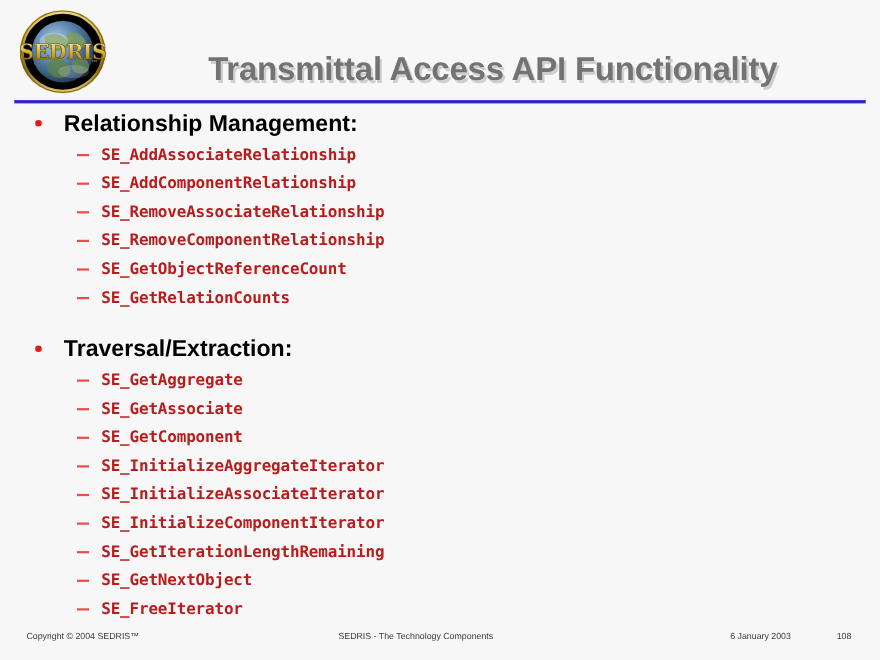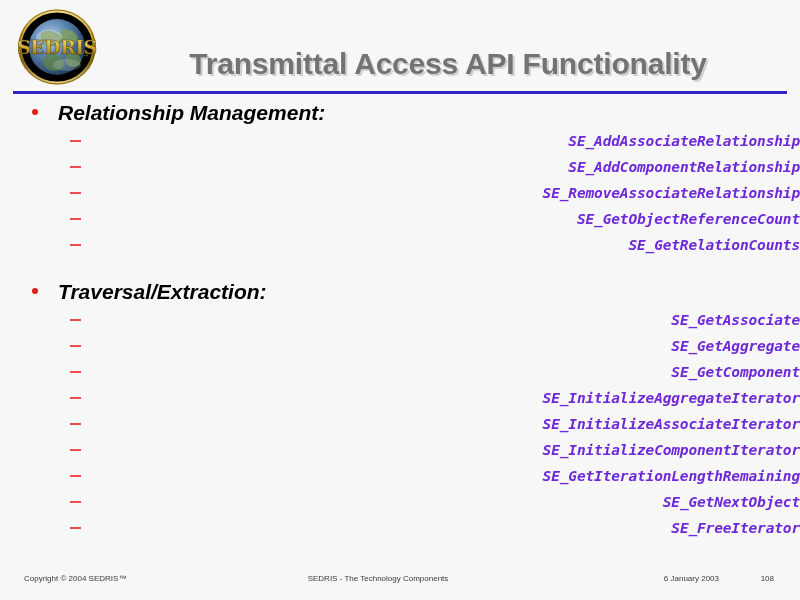--- a/index.html
+++ b/index.html
@@ -67,21 +67,21 @@
   }
 
   
   .content {
     position: absolute;
     left: 0;
     top: 98px;
     width: 800px;
   }
 
-  .section { margin: 0; font-style: italic; }
+  .section { margin: 0; }
 
   .l1 {
     position: relative;
     display: block;
     padding-left: 58px;
     font-size: 21px;
     font-weight: bold;
     color: #000000;
     line-height: 30px;
     height: 30px;
@@ -97,26 +97,25 @@
     background: #e01b1b;
   }
 
   .l2 {
     position: relative;
     display: block;
     padding-left: 92px;
     font-family: "DejaVu Sans Mono", "Liberation Mono", monospace;
     font-size: 14.5px;
     font-weight: bold;
-    color: #6d28d9;
+    color: #b91c1c;
     line-height: 26px;
     height: 26px;
     white-space: nowrap;
     letter-spacing: -0.15px;
-    text-align: right;
   }
   .l2 .b2 {
     position: absolute;
     left: 70px;
     top: 12px;
     width: 11px;
     height: 2px;
     background: #ef4b4b;
   }
 
@@ -229,40 +228,44 @@
       <div class="l2">
         <span class="b2"></span>
         <span>SE_AddComponentRelationship</span>
       </div>
       <div class="l2">
         <span class="b2"></span>
         <span>SE_RemoveAssociateRelationship</span>
       </div>
       <div class="l2">
         <span class="b2"></span>
+        <span>SE_RemoveComponentRelationship</span>
+      </div>
+      <div class="l2">
+        <span class="b2"></span>
         <span>SE_GetObjectReferenceCount</span>
       </div>
       <div class="l2">
         <span class="b2"></span>
         <span>SE_GetRelationCounts</span>
       </div>
     </div>
 
     <div class="section gap-before">
       <div class="l1">
         <span class="b1"></span>
         <span>Traversal/Extraction:</span>
       </div>
       <div class="l2">
         <span class="b2"></span>
+        <span>SE_GetAggregate</span>
+      </div>
+      <div class="l2">
+        <span class="b2"></span>
         <span>SE_GetAssociate</span>
-      </div>
-      <div class="l2">
-        <span class="b2"></span>
-        <span>SE_GetAggregate</span>
       </div>
       <div class="l2">
         <span class="b2"></span>
         <span>SE_GetComponent</span>
       </div>
       <div class="l2">
         <span class="b2"></span>
         <span>SE_InitializeAggregateIterator</span>
       </div>
       <div class="l2">

